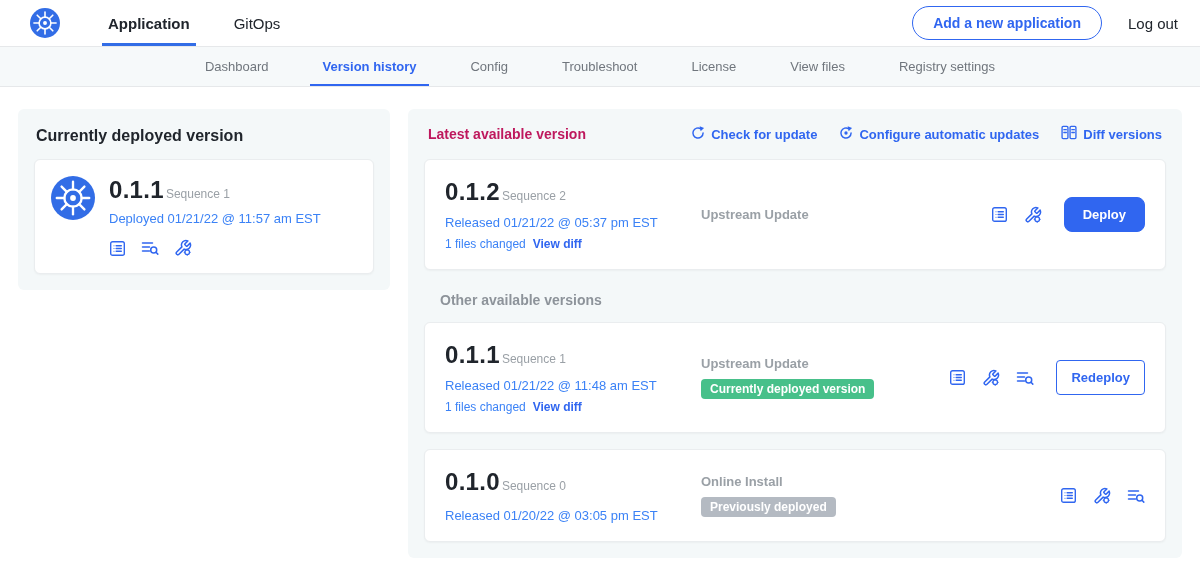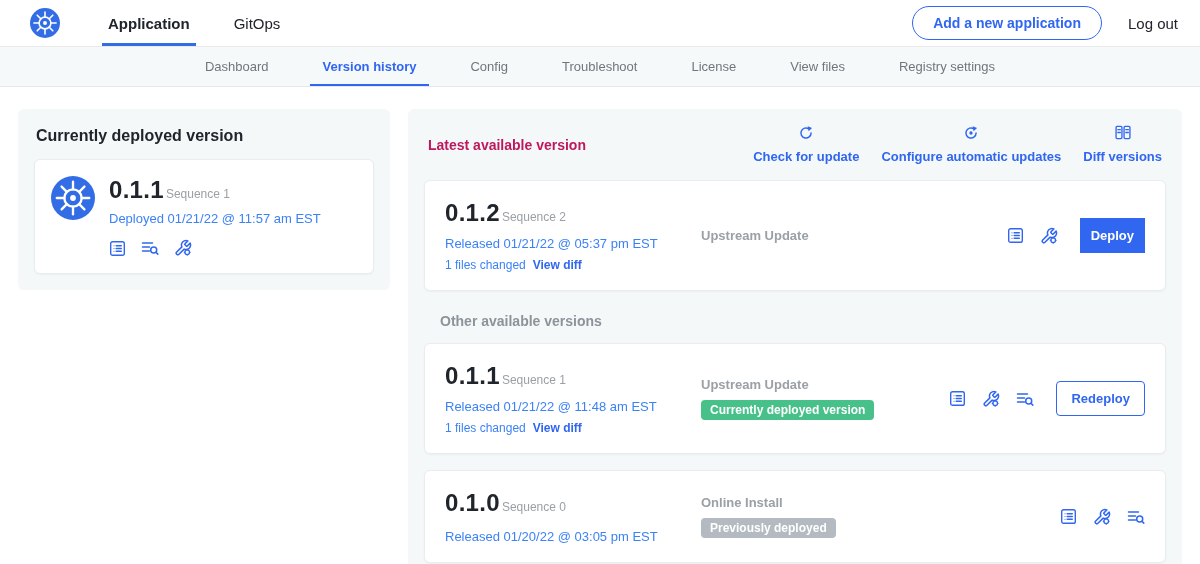--- a/index.html
+++ b/index.html
@@ -40,35 +40,35 @@
   .sequence { font-size:12px; color:#9aa0a6; }
   .muted { font-size:13px; color:#3b82f6; }
   .deployed-info .muted { margin-top:7px; }
   .icon-row { display:flex; align-items:center; gap:15px; margin-top:13px; }
   .icon-btn { color:#3066f0; display:inline-flex; cursor:pointer; }
 
   
   .panel-header { display:flex; align-items:center; margin:0 4px 16px 4px; }
   .panel-header h2 { font-size:14px; font-weight:bold; color:#be185d; }
   .panel-actions { margin-left:auto; display:flex; align-items:center; gap:22px; }
-  .link-action { display:inline-flex; align-items:center; gap:6px; color:#3066f0; font-size:13px; font-weight:bold; cursor:pointer;flex-direction:column; }
+  .link-action { display:inline-flex; align-items:center; gap:6px; color:#3066f0; font-size:13px; font-weight:bold; cursor:pointer; }
 
   
   .version-card { background:#fff; border:1px solid #eaedef; border-radius:6px; box-shadow:0 1px 2px rgba(0,0,0,.04); padding:18px 20px; display:flex; align-items:center; margin-bottom:16px; }
   .col-left { width:256px; flex:0 0 auto; }
   .files-row { margin-top:7px; display:flex; align-items:center; gap:7px; font-size:12px; }
   .files-row .muted { font-size:12px; }
   .view-diff { color:#3066f0; font-weight:bold; font-size:12px; cursor:pointer; }
   .col-mid { flex:1; }
   .source { font-size:13px; font-weight:bold; color:#9aa0a6; }
   .badge { display:inline-block; margin-top:8px; padding:3px 9px; border-radius:4px; font-size:12px; font-weight:bold; color:#fff; }
   .badge.green { background:#47c08a; }
   .badge.gray { background:#b4bac2; }
   .col-right { display:flex; align-items:center; gap:16px; flex:0 0 auto; }
-  .deploy-btn { background:#3066f0; color:#fff; border:1px solid #3066f0; font-family:inherit; font-weight:bold; font-size:13px; padding:9px 10px; border-radius:0; cursor:pointer; margin-left:6px; }
+  .deploy-btn { background:#3066f0; color:#fff; border:1px solid #3066f0; font-family:inherit; font-weight:bold; font-size:13px; padding:9px 18px; border-radius:8px; cursor:pointer; margin-left:6px; }
   .redeploy-btn { background:#fff; color:#3066f0; border:1px solid #3066f0; font-family:inherit; font-weight:bold; font-size:13px; padding:9px 14px; border-radius:4px; cursor:pointer; margin-left:6px; }
 
   .other-title { font-size:14px; font-weight:bold; color:#8d939a; margin:22px 4px 14px 16px; }
   .right-panel .version-card:last-child { margin-bottom:0; }
 </style>
 </head>
 <body>
 
 <svg width="0" height="0" style="position:absolute" aria-hidden="true">
   <defs>

